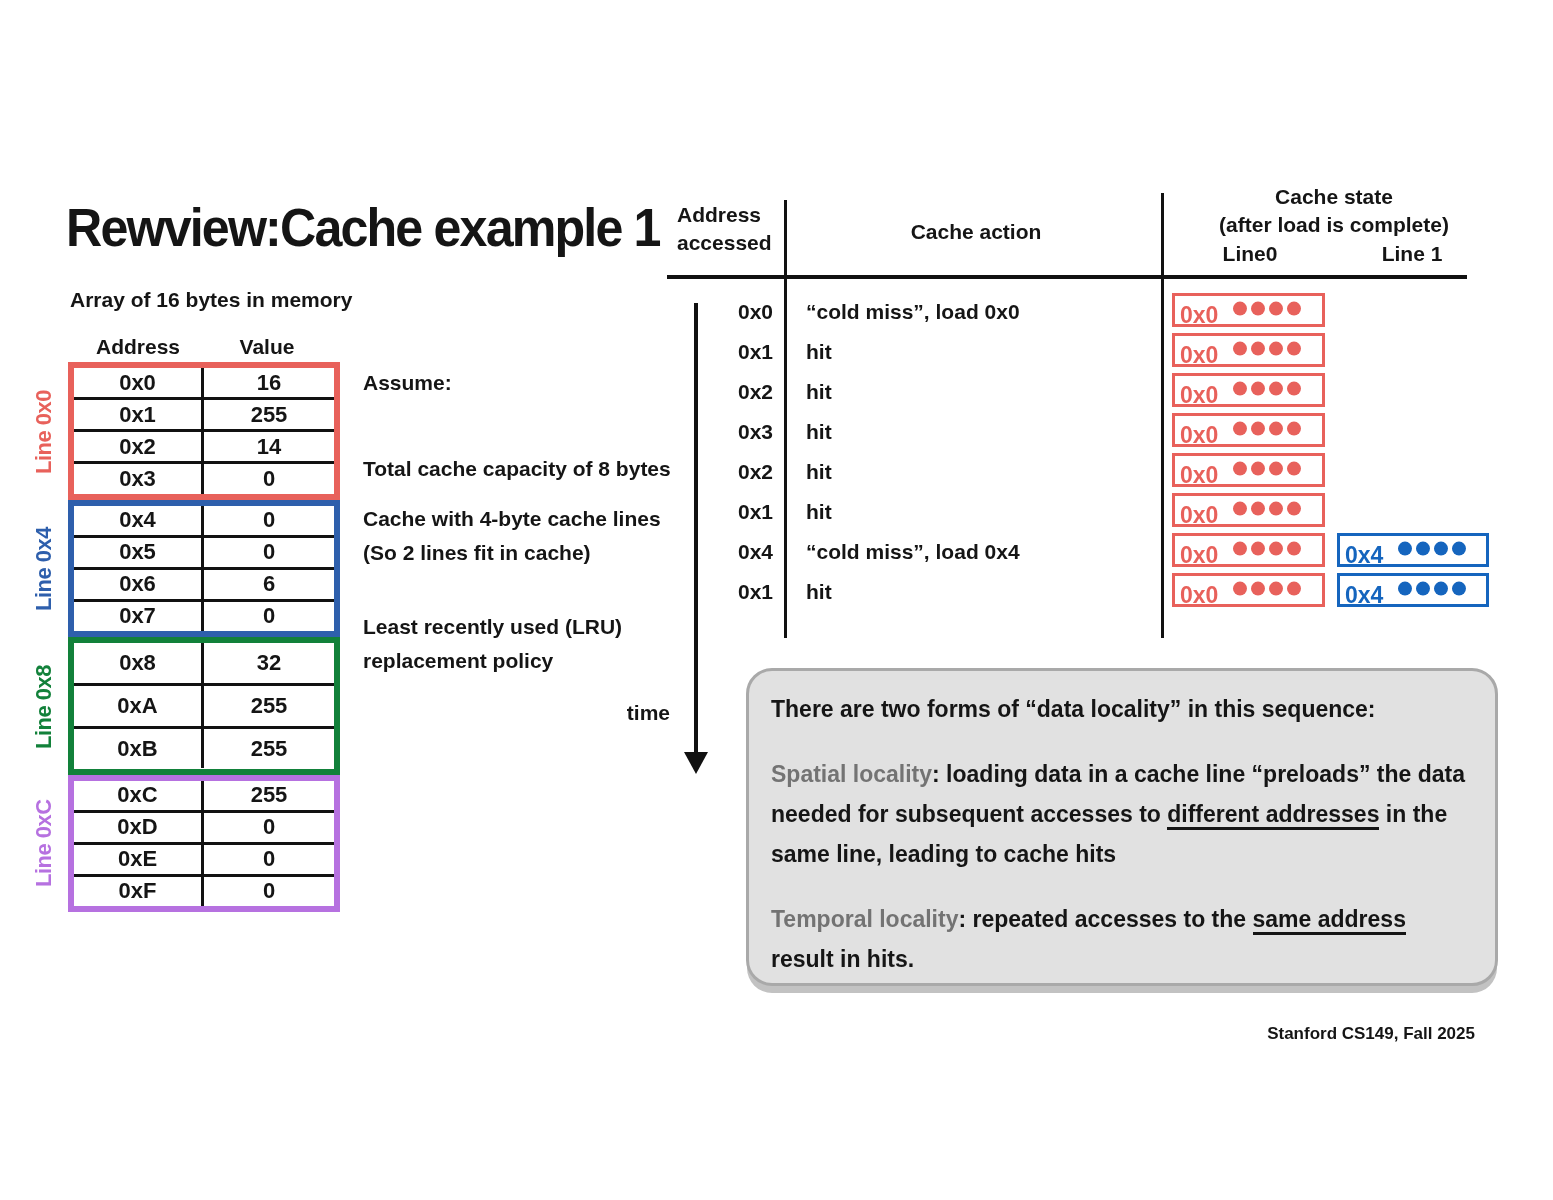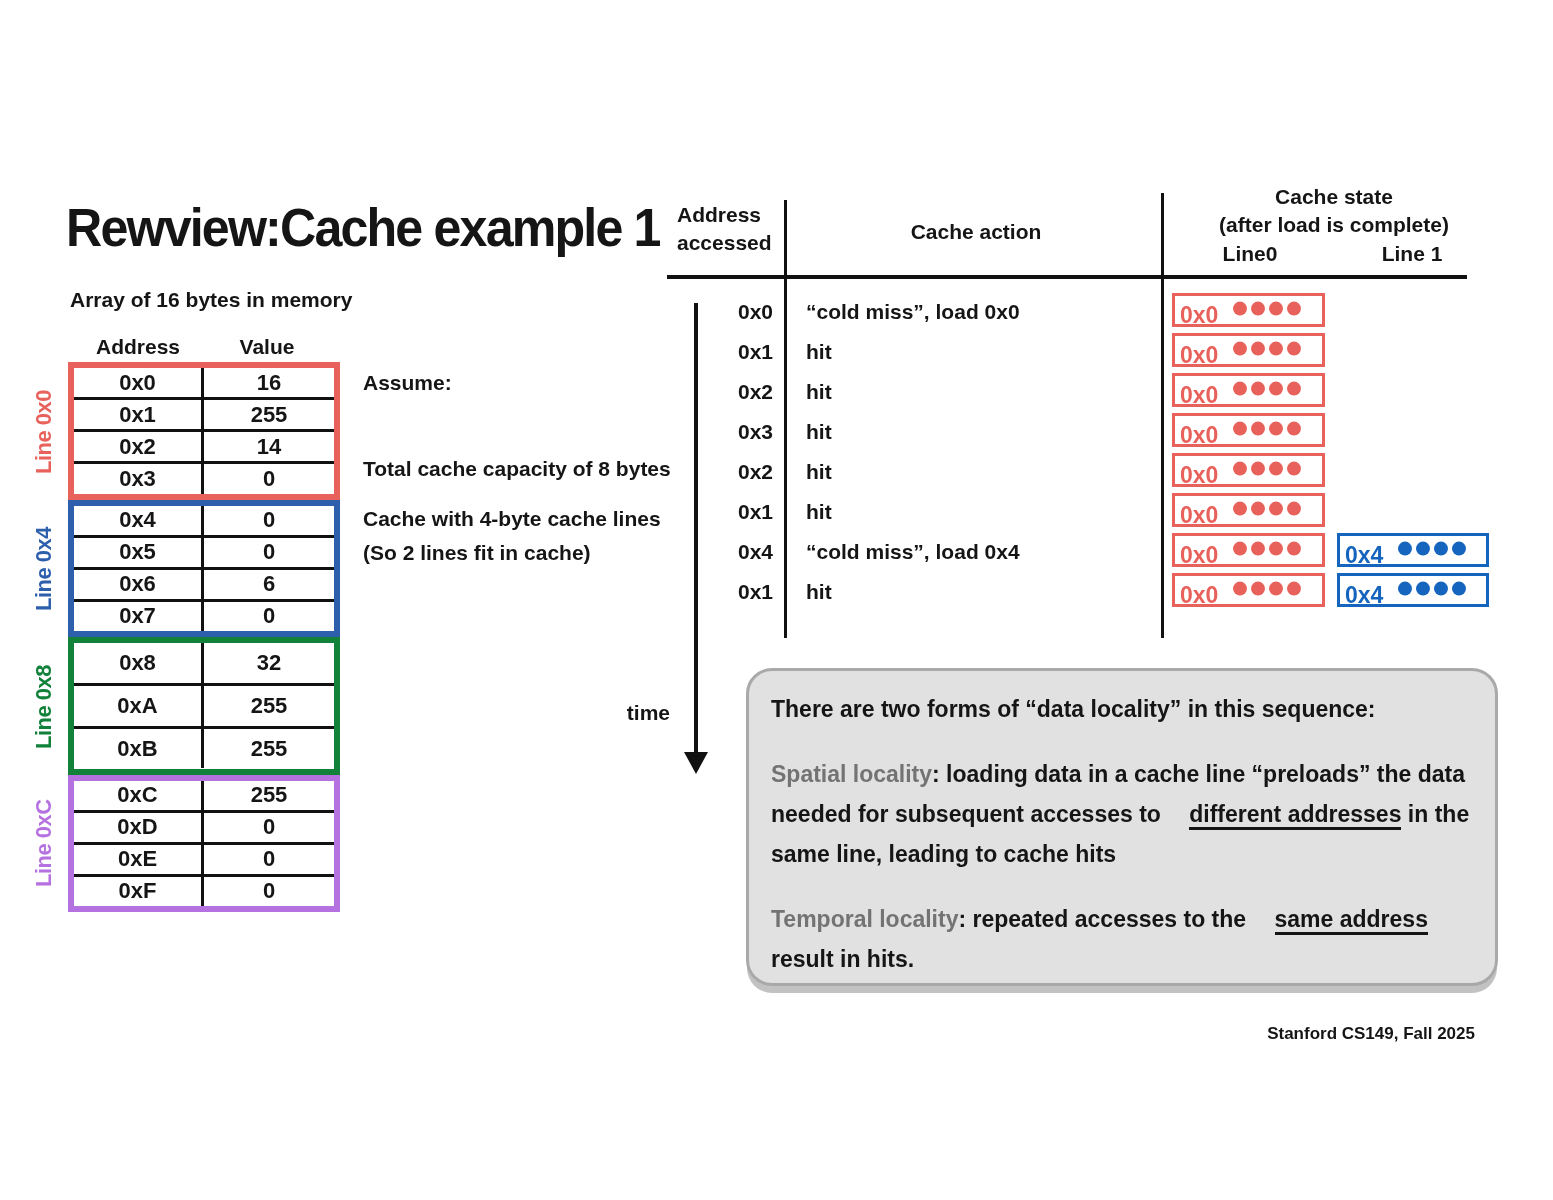--- a/index.html
+++ b/index.html
@@ -108,21 +108,21 @@
   
   .locality {
     left:746px; top:668px; width:752px; height:318px; box-sizing:border-box;
     background:#E1E1E1; border:3px solid #A9A9A9; border-radius:26px;
     box-shadow:0 8px 0 -1px #C2C2C2;
     padding:18px 22px 0 22px; font-size:23px; line-height:40px;
   }
   .locality p { margin:0; }
   .locality p + p { margin-top:25px; }
   .term { color:#737373; }
-  .uline { border-bottom:3px solid #151515;margin-left:22px; }
+  .uline { border-bottom:3px solid #151515; }
 
   .footer { right:78px; top:1000px; font-size:17px; text-align:right;margin-top:24px; }
 </style>
 </head>
 <body>
 
 <div class="slide">
 
   <div class="abs title">Rewview:Cache example 1</div>
 
@@ -203,20 +203,22 @@
 
   <div class="abs mem-line-label t-red" style="top:363px;">Line 0x0</div>
   <div class="abs mem-line-label t-blue" style="top:500px;">Line 0x4</div>
   <div class="abs mem-line-label t-green" style="top:638px;">Line 0x8</div>
   <div class="abs mem-line-label t-purple" style="top:775px;">Line 0xC</div>
 
   <div class="abs assume a1">Assume:</div>
   <div class="abs assume a2">Total cache capacity of 8 bytes</div>
   <div class="abs assume a3 pre">Cache with 4-byte cache lines
 (So 2 lines fit in cache)</div>
+  <div class="abs assume a4 pre">Least recently used (LRU)
+replacement policy</div>
 
   <div class="abs hdr-addr pre">Address
 accessed</div>
   <div class="abs hdr-action">Cache action</div>
   <div class="abs hdr-state1">Cache state</div>
   <div class="abs hdr-state2">(after load is complete)</div>
   <div class="abs hdr-line0">Line0</div>
   <div class="abs hdr-line1">Line 1</div>
 
   <div class="abs rule vline1"></div>

